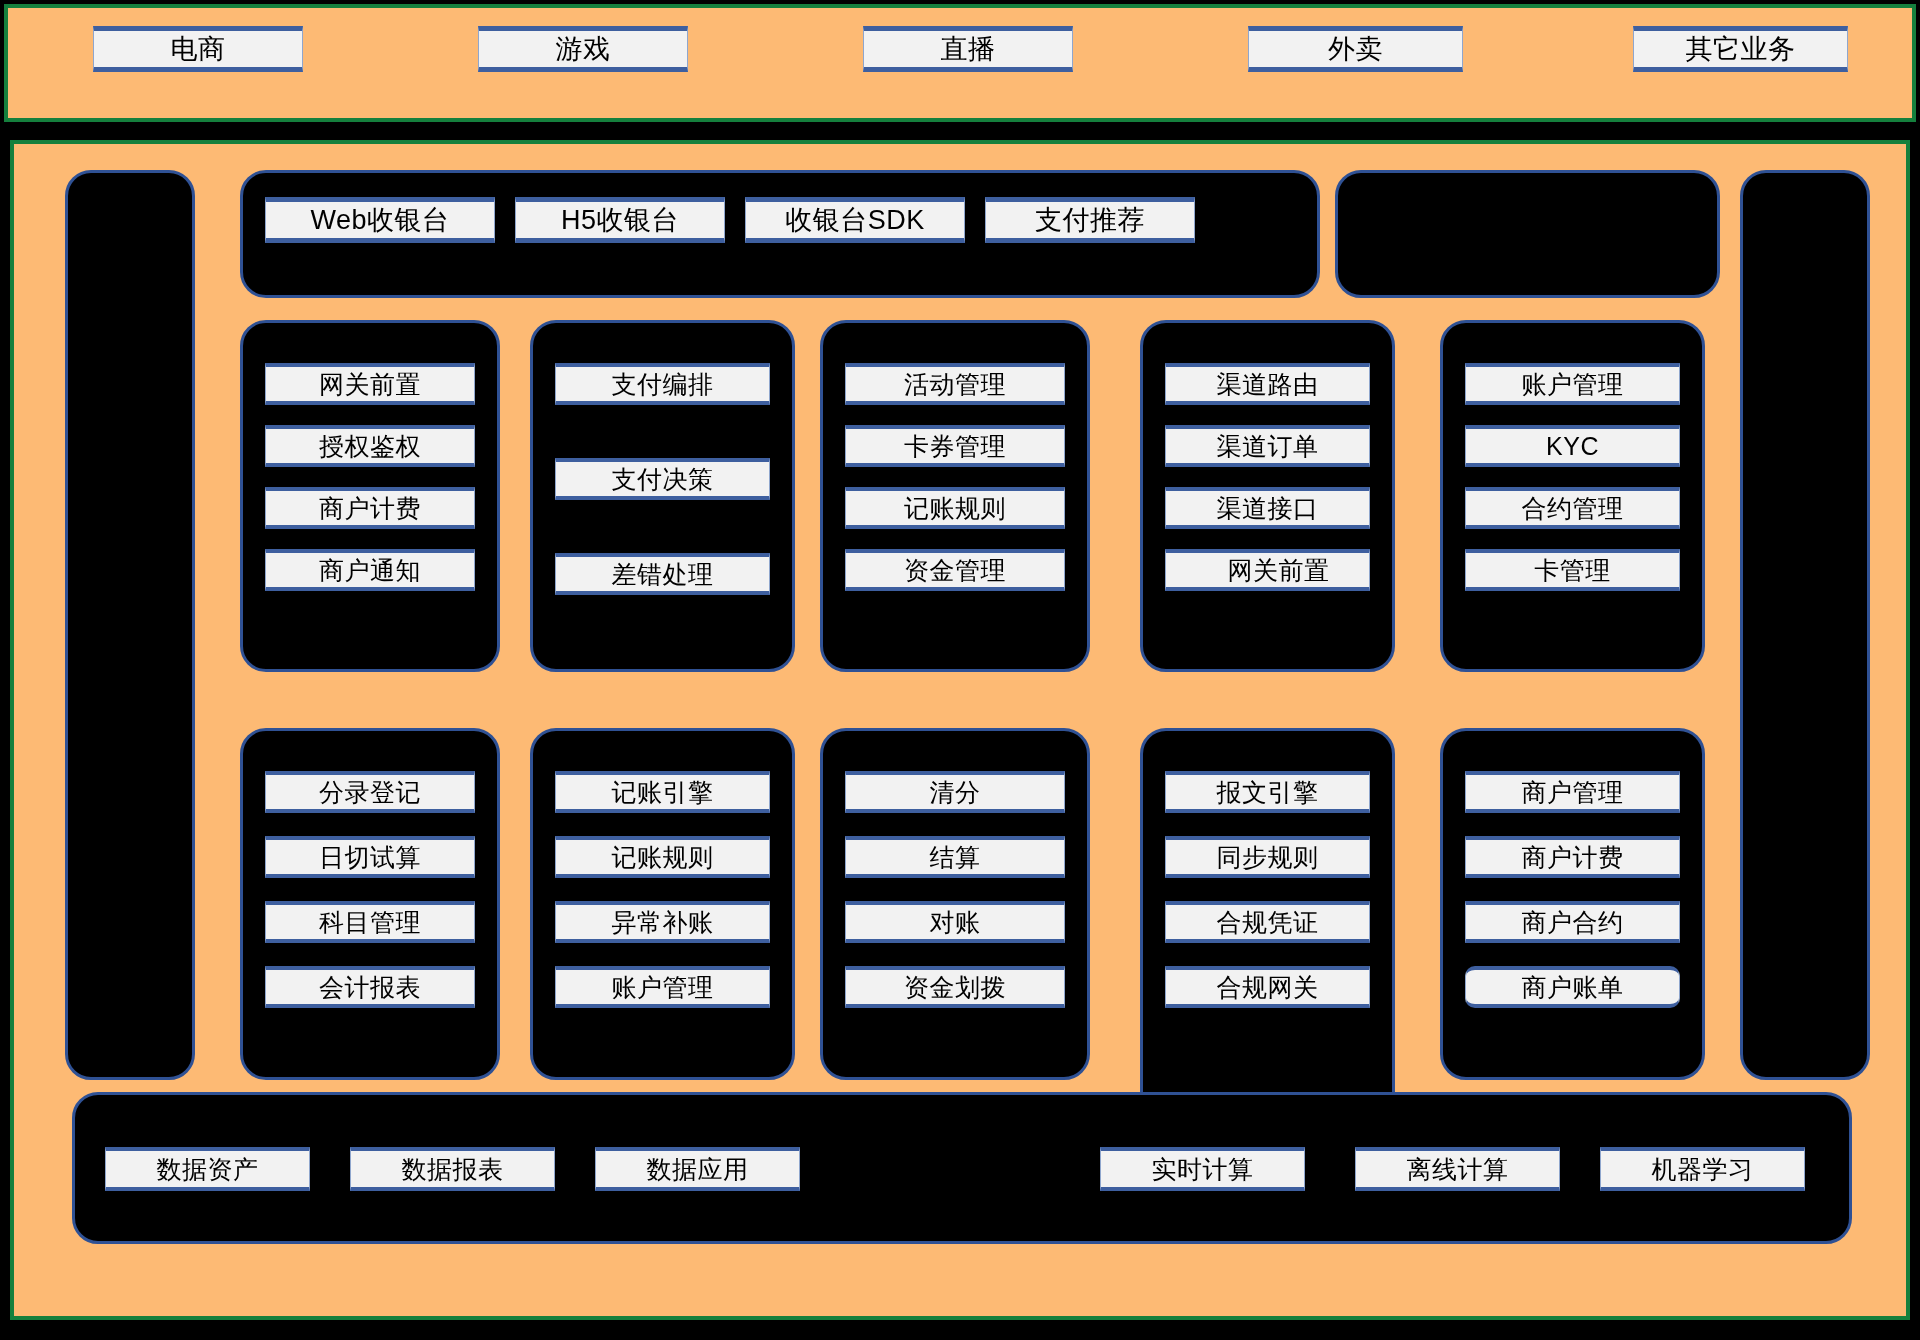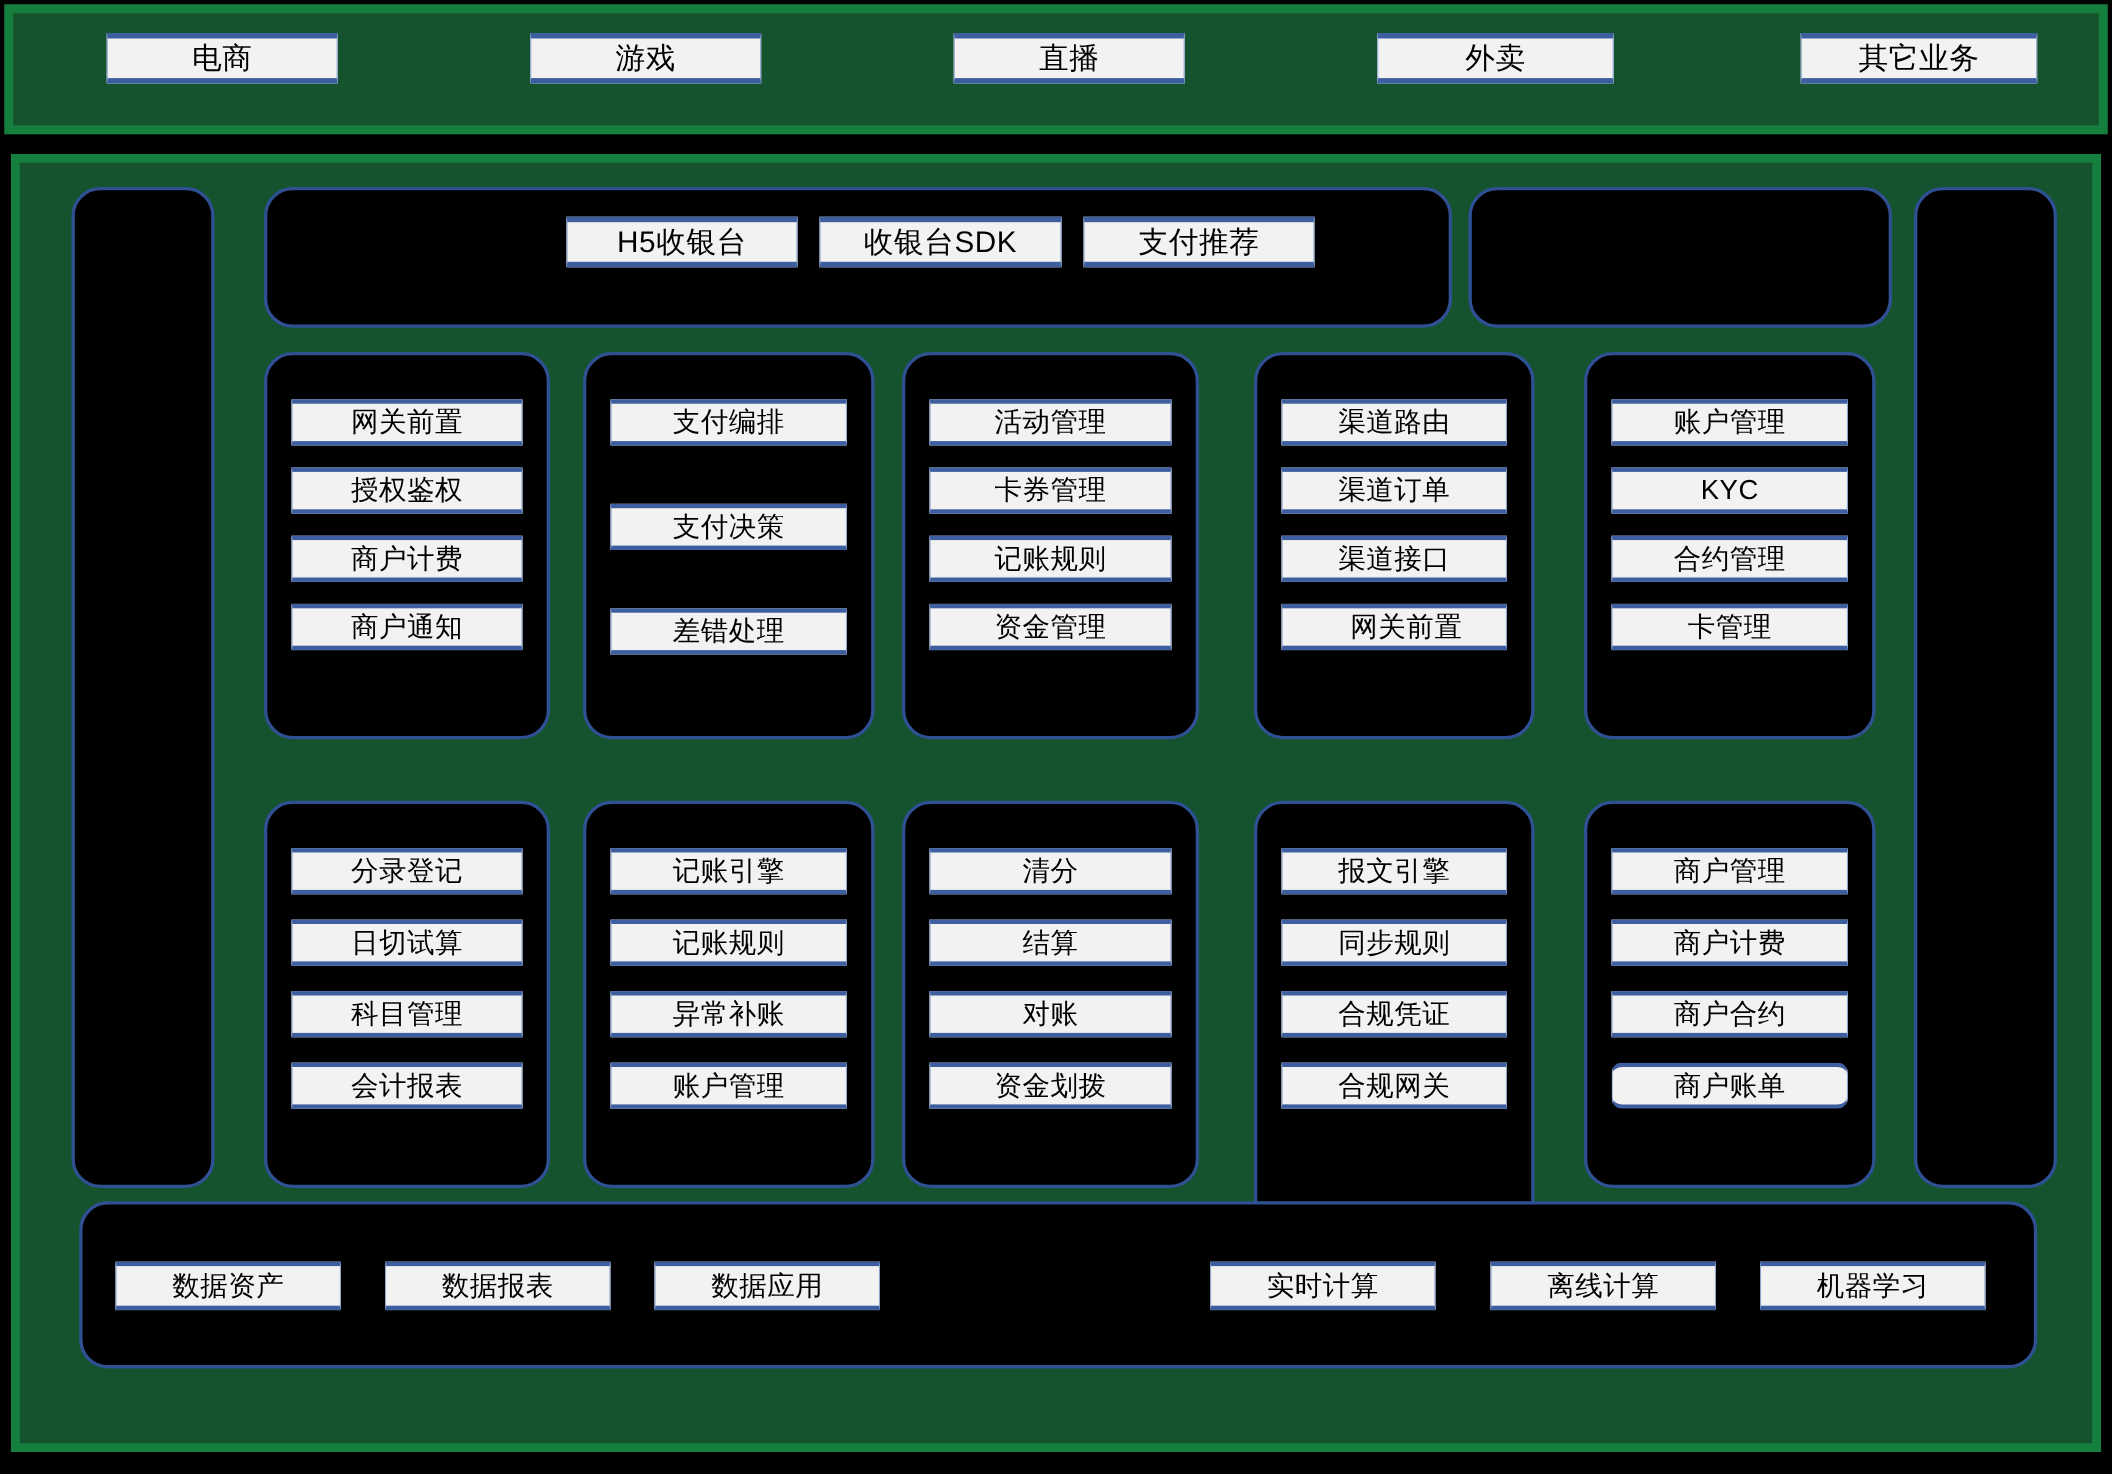--- a/index.html
+++ b/index.html
@@ -12,22 +12,22 @@
     height: 1340px;
     position: relative;
     font-family: "Liberation Sans", "DejaVu Sans", sans-serif;
     overflow: hidden;
   }
 
   
   .outer-frame {
     position: absolute;
     box-sizing: border-box;
-    border: 8px solid #15803d;
-    background: #14532d;
+    border: 4px solid #15803d;
+    background: #fdba74;
   }
   #biz-frame  { left: 4px;  top: 4px;   width: 1912px; height: 118px; }
   #plat-frame { left: 10px; top: 140px; width: 1900px; height: 1180px; }
 
   
   .chip {
     box-sizing: border-box;
     background: #f2f2f2;
     border-left: 1px solid #8fa6cd;
     border-right: 1px solid #8fa6cd;
@@ -98,20 +98,21 @@
     <div class="chip biz-chip" style="left:1625px; width:215px;">其它业务</div>
   </div>
 
 <div class="outer-frame" id="plat-frame"></div>
 
 <div class="group" style="left:65px; top:170px; width:130px; height:910px;"></div>
 
 <div class="group" style="left:1740px; top:170px; width:130px; height:910px;"></div>
 
 <div class="group" style="left:240px; top:170px; width:1080px; height:128px;" id="cashier-group">
+    <div class="chip cashier-chip" style="left:22px; width:230px;">Web收银台</div>
     <div class="chip cashier-chip" style="left:272px; width:210px;">H5收银台</div>
     <div class="chip cashier-chip" style="left:502px; width:220px;">收银台SDK</div>
     <div class="chip cashier-chip" style="left:742px; width:210px;">支付推荐</div>
   </div>
 
 <div class="group" style="left:1335px; top:170px; width:385px; height:128px;"></div>
 
 <div id="row1-host">
     <div class="group" style="left:240px; top:320px; width:260px; height:352px;">
       <div class="chip small col-chip" style="top:40px;">网关前置</div>

